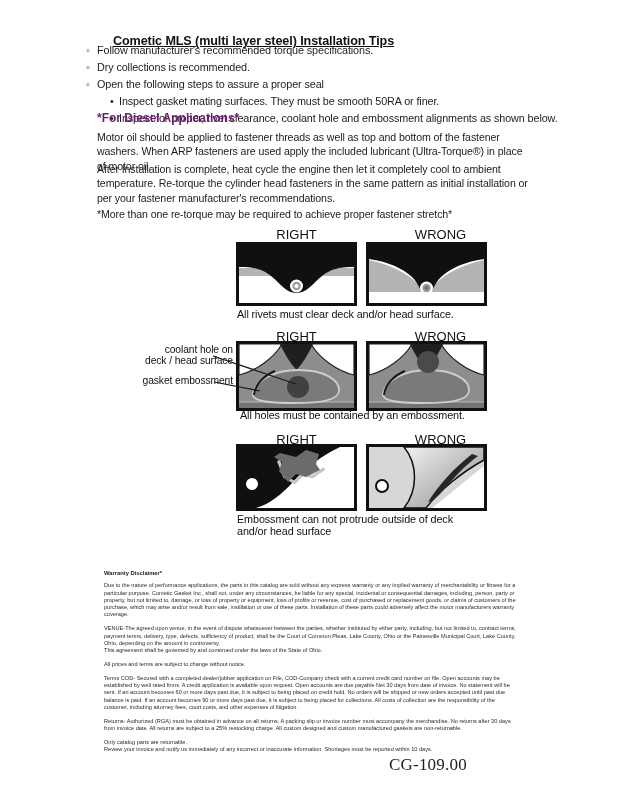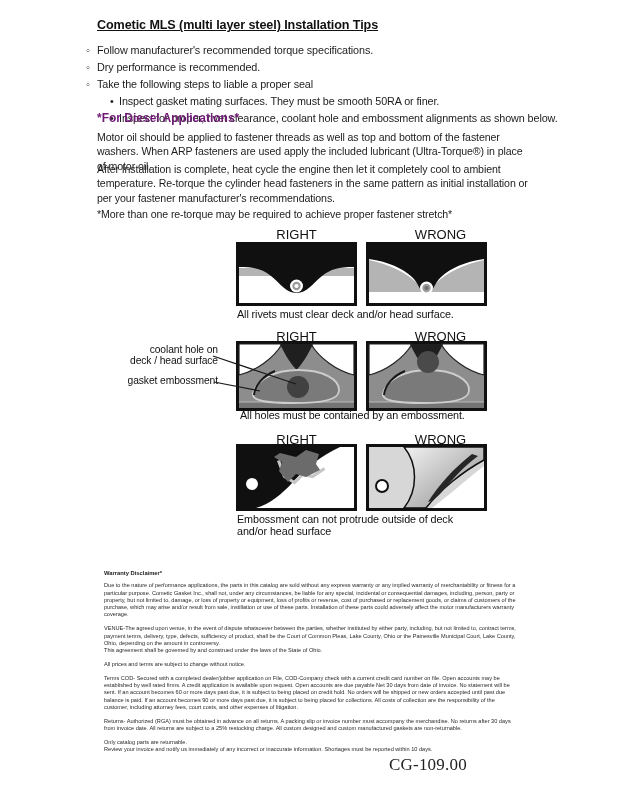--- a/index.html
+++ b/index.html
@@ -1,19 +1,19 @@
 <!DOCTYPE html>
 <html><head>
 <meta charset="utf-8">
 <style>
   html,body{margin:0;padding:0;background:#ffffff;}
   .page{position:relative;width:618px;height:800px;background:#ffffff;overflow:hidden;
         font-family:"Liberation Sans", sans-serif;color:#1c1c1c;}
 
-  .title{position:absolute;left:97px;top:18px;margin:0;font-size:12.6px;font-weight:bold;
+  .title{position:absolute;left:97px;top:18px;margin:16px;font-size:12.6px;font-weight:bold;
          text-decoration:underline;letter-spacing:-0.1px;color:#111;}
 
   .tips{position:absolute;left:86px;top:42px;font-size:10.8px;letter-spacing:-0.1px;}
   .tip{display:flex;line-height:17px;white-space:nowrap;}
   .tip .b{width:11px;flex:0 0 11px;}
   .tip.sub{margin-left:24px;}
   .tip.sub .b{width:9px;flex:0 0 9px;}
 
   .diesel-h{position:absolute;left:97px;top:111px;margin:0;font-size:12px;font-weight:bold;color:#701a75;}
   .para{position:absolute;left:97px;width:436px;margin:0;font-size:10.6px;line-height:14.4px;letter-spacing:-0.1px;}
@@ -28,21 +28,21 @@
   .panel{position:absolute;width:121px;}
   .panel svg{display:block;width:121px;height:auto;}
   .pn-r1{top:242px;} .pn-r2{top:341px;} .pn-r3{top:444px;}
   .pn-left{left:236px;} .pn-right{left:366px;}
 
   .caption{position:absolute;font-size:10.8px;line-height:11.5px;color:#111;letter-spacing:-0.1px;}
   .cap1{left:237px;top:309px;}
   .cap2{left:240px;top:410px;}
   .cap3{left:237px;top:514px;width:248px;}
 
-  .ann{position:absolute;right:400px;text-align:right;font-size:10.3px;line-height:11px;color:#111;letter-spacing:-0.1px;white-space:nowrap;}
+  .ann{position:absolute;right:385px;text-align:right;font-size:10.3px;line-height:11px;color:#111;letter-spacing:-0.1px;white-space:nowrap;}
   .ann1{top:344px;}
   .ann2{top:375px;margin-left:26px;}
 
   .leaders{position:absolute;left:0;top:0;width:618px;height:800px;pointer-events:none;}
 
   .legal{position:absolute;left:104px;top:570px;width:414px;font-size:5.6px;line-height:7.3px;color:#2a2a2a;}
   .legal h3{margin:0 0 5px 0;font-size:5.8px;font-weight:bold;color:#1a1a1a;}
   .legal p{margin:0 0 6.5px 0;}
   .legal p.tight{margin:0;}
 
@@ -55,25 +55,25 @@
 
   <h1 class="title">Cometic MLS (multi layer steel) Installation Tips</h1>
 
   <div class="tips">
     <div class="tip">
       <span class="b">◦</span>
       <span>Follow manufacturer's recommended torque specifications.</span>
     </div>
     <div class="tip">
       <span class="b">◦</span>
-      <span>Dry performance is recommended.</span>
+      <span>Dry collections is recommended.</span>
     </div>
     <div class="tip">
       <span class="b">◦</span>
-      <span>Take the following steps to liable a proper seal</span>
+      <span>Open the following steps to assure a proper seal</span>
     </div>
     <div class="tip sub">
       <span class="b">•</span>
       <span>Inspect gasket mating surfaces.  They must be smooth 50RA or finer.</span>
     </div>
     <div class="tip sub">
       <span class="b">•</span>
       <span>Inspect for proper, rivet clearance, coolant hole and embossment alignments as shown below.</span>
     </div>
   </div>

